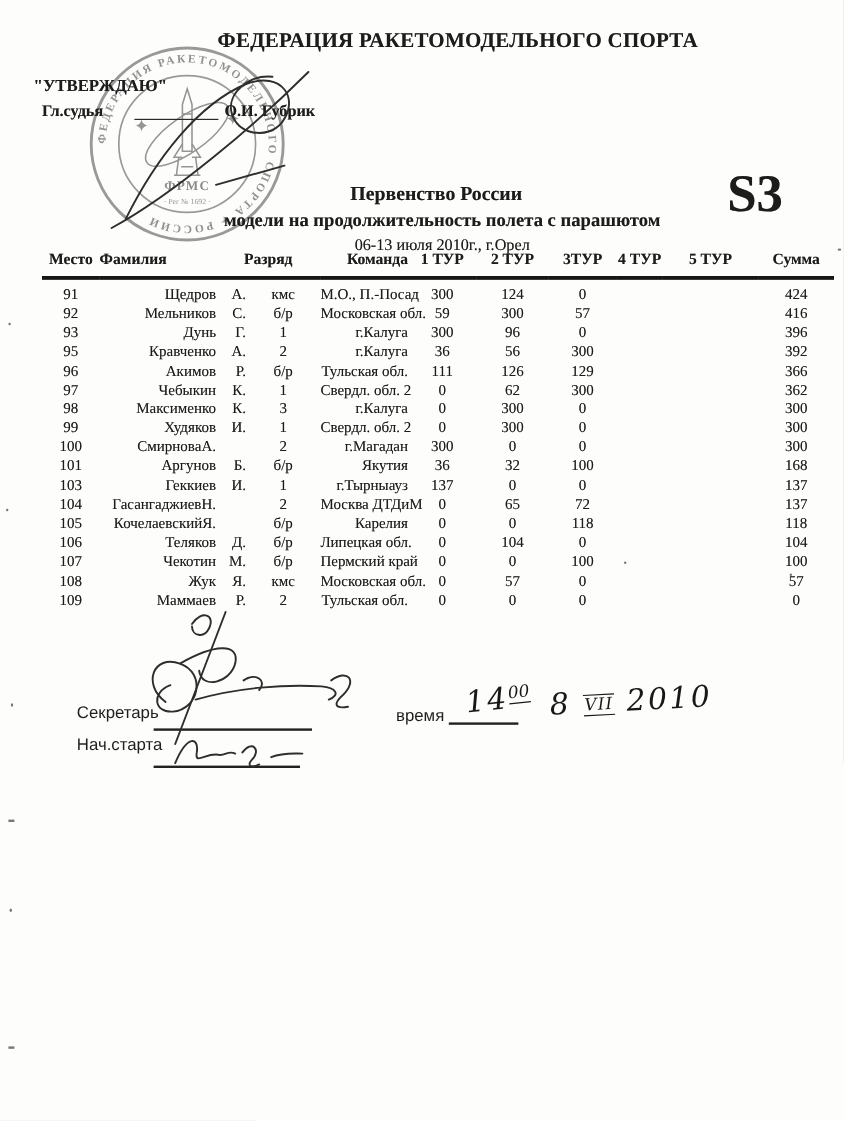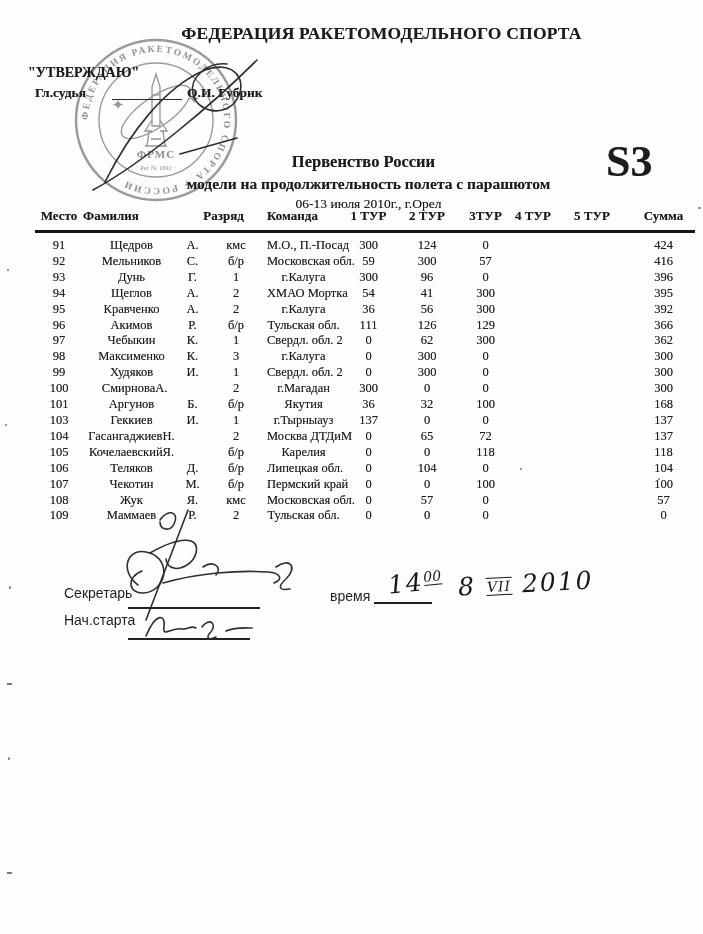--- a/index.html
+++ b/index.html
@@ -37,23 +37,23 @@
   .sig path { fill:none; stroke:#2e2e2e; stroke-width:1.6; stroke-linecap:round; }
 
   
   table.results { position:absolute; left:35px; top:208px; width:660px;
     border-collapse:collapse; table-layout:fixed; z-index:2; }
   table.results th { font-size:13px; font-weight:bold; padding:0 0 6px 0;
     border-bottom:3.5px solid #161616; vertical-align:bottom; white-space:nowrap; }
   table.results td { font-size:12.5px; line-height:15.9px; height:15.9px; padding:0;
     white-space:nowrap; overflow:visible; }
   table.results tbody tr:first-child td { padding-top:5px; }
-  .al { text-align:center; } .ac { text-align:center; }
+  .al { text-align:right; } .ac { text-align:center; }
   th.hfam { text-align:left; padding-left:7px; }
-  th.hteam { text-align:left;margin-top:16px; }
+  th.hteam { text-align:right;margin-top:16px; }
 
   
   .flabel { position:absolute; font-family:Liberation Sans, sans-serif; font-size:14px;
     color:#1f1f1f; z-index:3; }
   .secretary-label { top:585px; left:64px; }
   .time-label { top:588px; left:330px; }
   .start-label { top:612px; left:64px; }
   .uline { position:absolute; border-bottom:2px solid #222; z-index:2; }
   .secretary-line { top:591px; left:128px; width:132px; height:18px; }
   .time-line { top:586px; left:374px; width:58px; height:18px; }
@@ -178,33 +178,20 @@
       <td class="ac soft">1</td>
       <td class="al soft">г.Калуга</td>
       <td class="ac soft">300</td>
       <td class="ac soft">96</td>
       <td class="ac soft">0</td>
       <td class="ac soft"></td>
       <td class="ac soft"></td>
       <td class="ac soft">396</td>
     </tr>
         <tr>
-      <td class="ac soft">94</td>
-      <td class="al soft" style="white-space:pre">Щеглов</td>
-      <td class="al soft">А.</td>
-      <td class="ac soft">2</td>
-      <td class="al soft">ХМАО Мортка</td>
-      <td class="ac soft">54</td>
-      <td class="ac soft">41</td>
-      <td class="ac soft">300</td>
-      <td class="ac soft"></td>
-      <td class="ac soft"></td>
-      <td class="ac soft">395</td>
-    </tr>
-        <tr>
       <td class="ac soft">95</td>
       <td class="al soft" style="white-space:pre">Кравченко</td>
       <td class="al soft">А.</td>
       <td class="ac soft">2</td>
       <td class="al soft">г.Калуга</td>
       <td class="ac soft">36</td>
       <td class="ac soft">56</td>
       <td class="ac soft">300</td>
       <td class="ac soft"></td>
       <td class="ac soft"></td>

